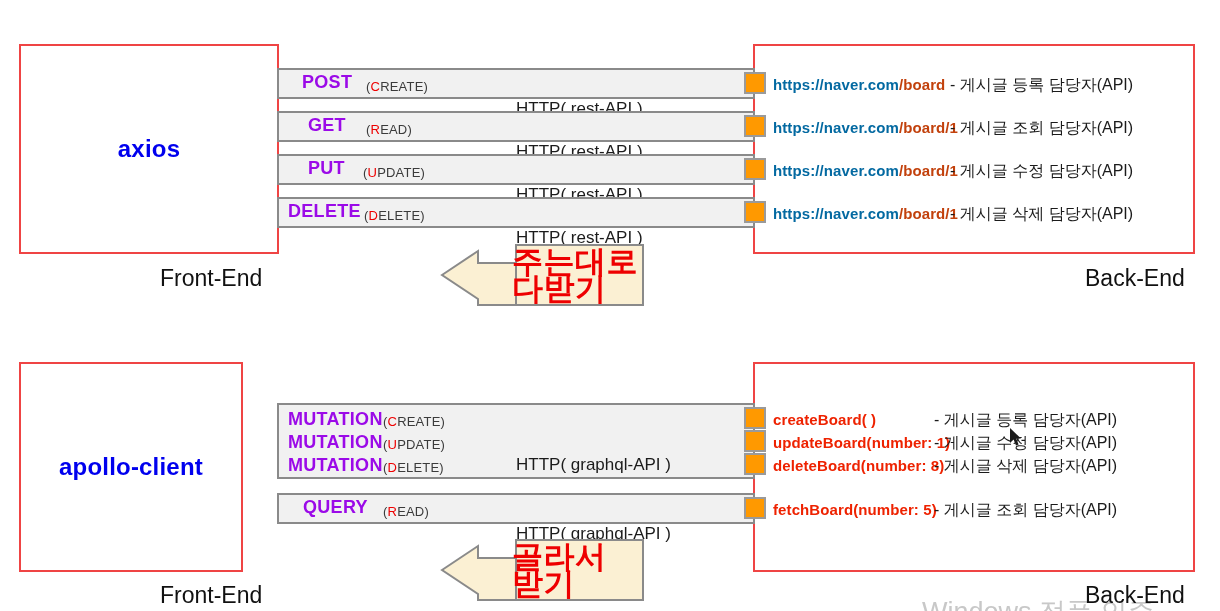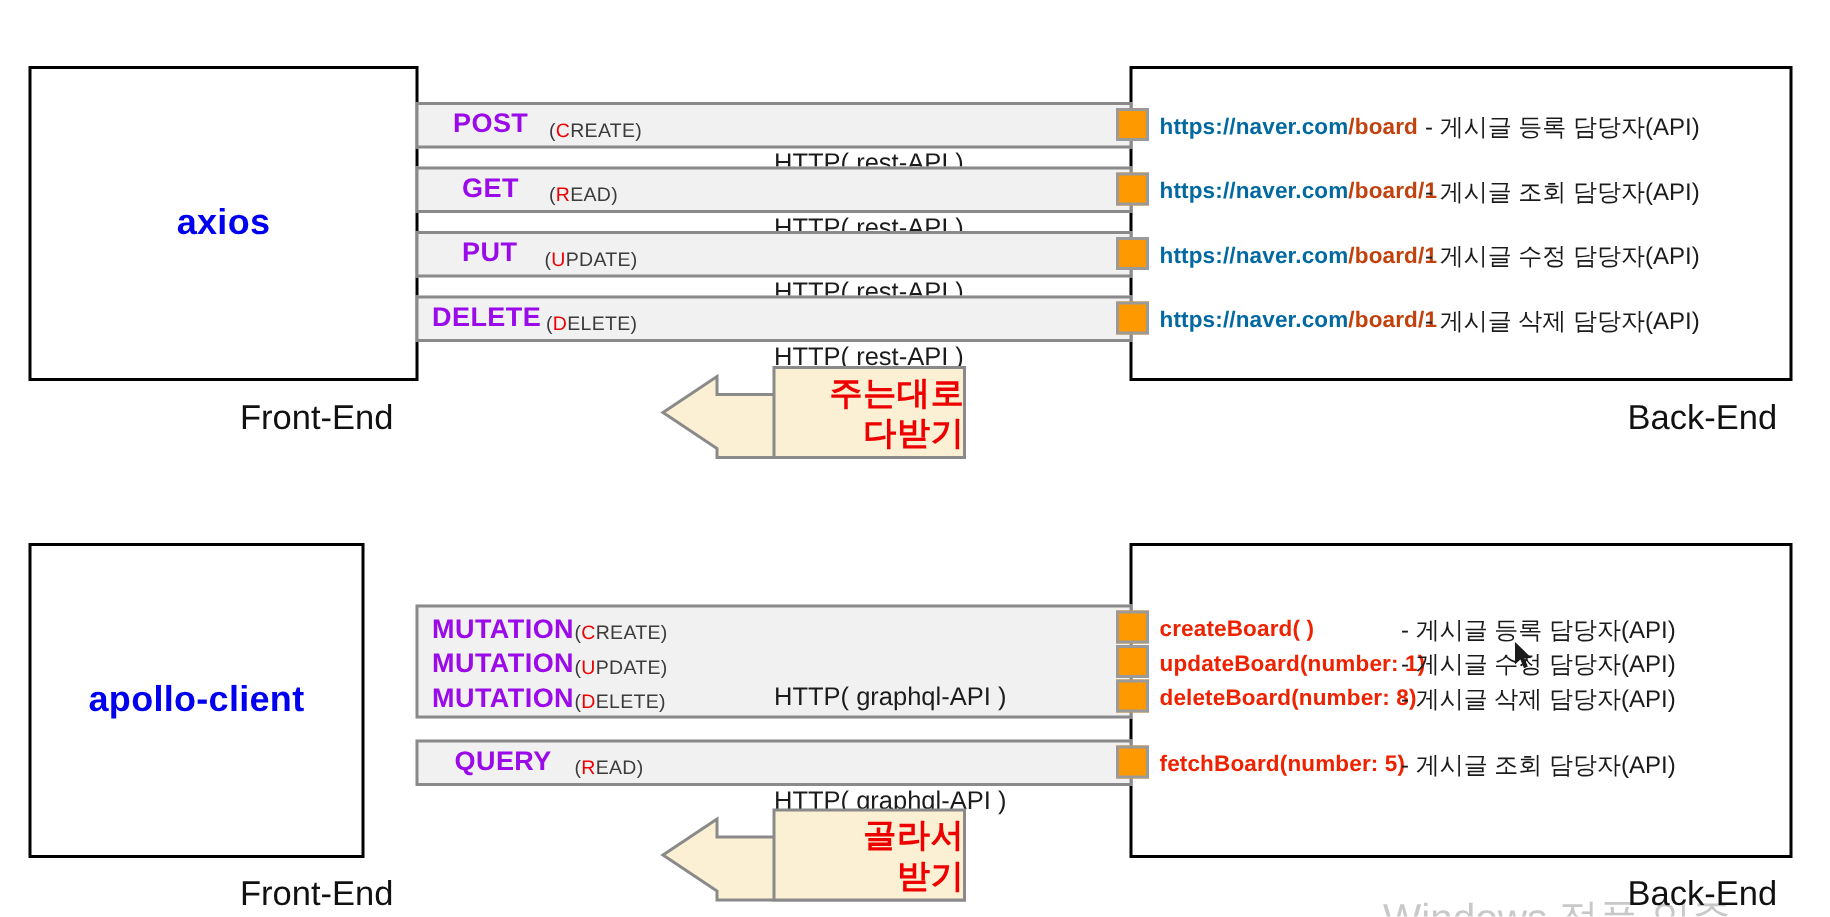--- a/index.html
+++ b/index.html
@@ -7,21 +7,21 @@
     width:1220px;height:611px;
     background:#ffffff;
     font-family:"Liberation Sans","DejaVu Sans",sans-serif;
     position:relative;overflow:hidden;
   }
   .stage{position:absolute;left:0;top:0;width:1220px;height:611px;}
 
   
   .bigbox{
     position:absolute;
-    border:2px solid #000000;
+    border:2px solid #ef4444;
     background:#ffffff;
     box-sizing:border-box;
   }
   .bigbox-label{
     position:absolute;
     font-size:24px;
     color:#0000ee;
     font-weight:bold;
     width:100%;
     text-align:center;
@@ -97,23 +97,23 @@
     color:#1b1b1b;
     white-space:nowrap;
   }
 
   
   .callout{position:absolute;}
   .callout .txt{
     position:absolute;
     color:#ee0000;
     font-weight:bold;
-    font-size:22px;
+    font-size:31px;
     line-height:27px;
-    text-align:right;
+    text-align:left;
     width:100%;
     top:50%;
     transform:translateY(-50%);
     white-space:pre-line;
     letter-spacing:0.5px;
   }
 
   
   .wm{
     position:absolute;

